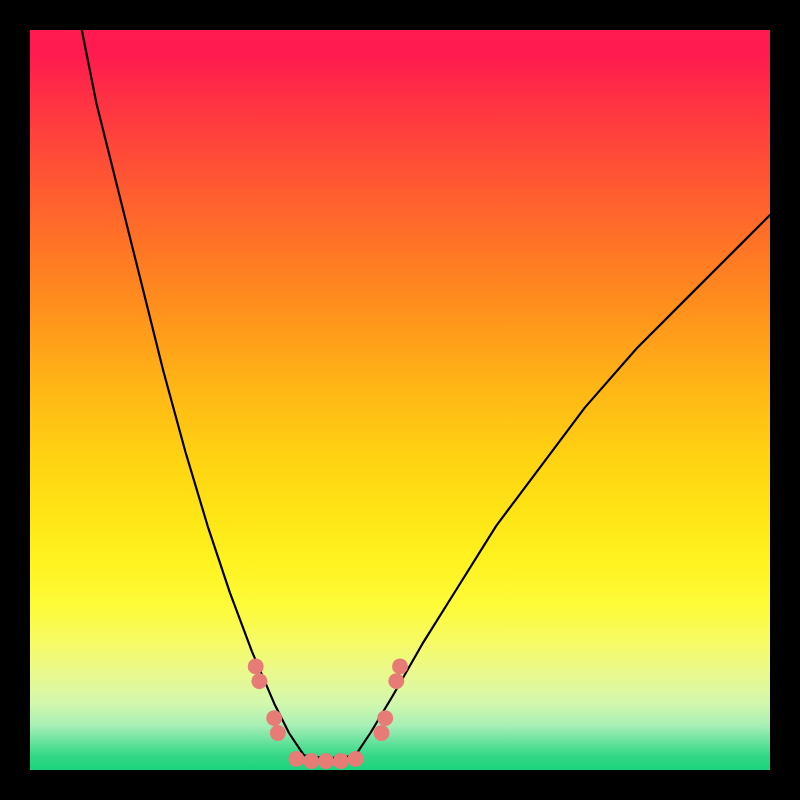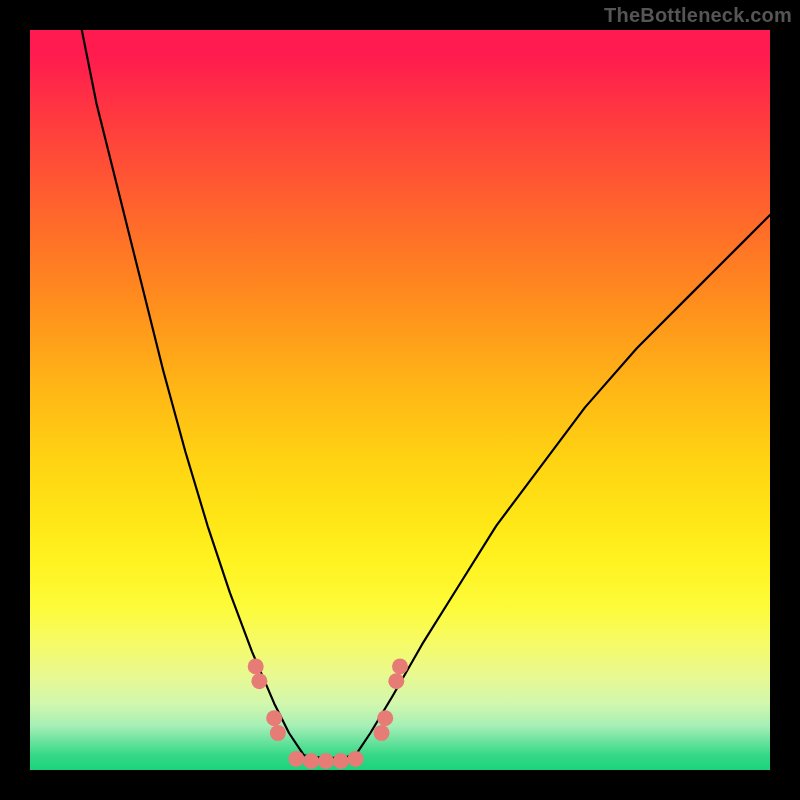--- a/index.html
+++ b/index.html
@@ -64,21 +64,20 @@
     color: #555;
     font-size: 20px;
     font-weight: 600;
     letter-spacing: 0.2px;
   }
 </style>
 </head>
 <body>
 
 <div class="frame">
-  <div class="attribution">TheBottleneck.com</div>
   <div class="plot">
     <div class="gradient"></div>
     <svg class="curves" viewBox="0 0 740 740" preserveAspectRatio="none">
       <g id="svg-content">
           <path d="M51.8 0.0 L66.6 74.0 L88.8 162.8 L111.0 251.6 L133.2 340.4 L155.4 421.8 L177.6 495.8 L199.8 562.4 L222.0 621.6 L244.2 673.4 L259.0 703.0 L273.8 725.2" fill="none" stroke="#000000" stroke-width="2.2" stroke-linecap="round" stroke-linejoin="round"></path>
           <path d="M325.6 725.2 L340.4 703.0 L362.6 666.0 L392.2 614.2 L429.2 555.0 L466.2 495.8 L510.6 436.6 L555.0 377.4 L606.8 318.2 L658.6 266.4 L710.4 214.6 L740.0 185.0" fill="none" stroke="#000000" stroke-width="2.2" stroke-linecap="round" stroke-linejoin="round"></path>
           <path d="M273.8 725.2 Q 299.70000000000005 731.2 325.6 725.2" fill="none" stroke="#000000" stroke-width="2.2" stroke-linecap="round" stroke-linejoin="round"></path>
           <circle cx="266.4" cy="728.9" r="8" fill="#e77c77"></circle>
           <circle cx="281.2" cy="731.1" r="8" fill="#e77c77"></circle>
           <circle cx="296.0" cy="731.1" r="8" fill="#e77c77"></circle>

